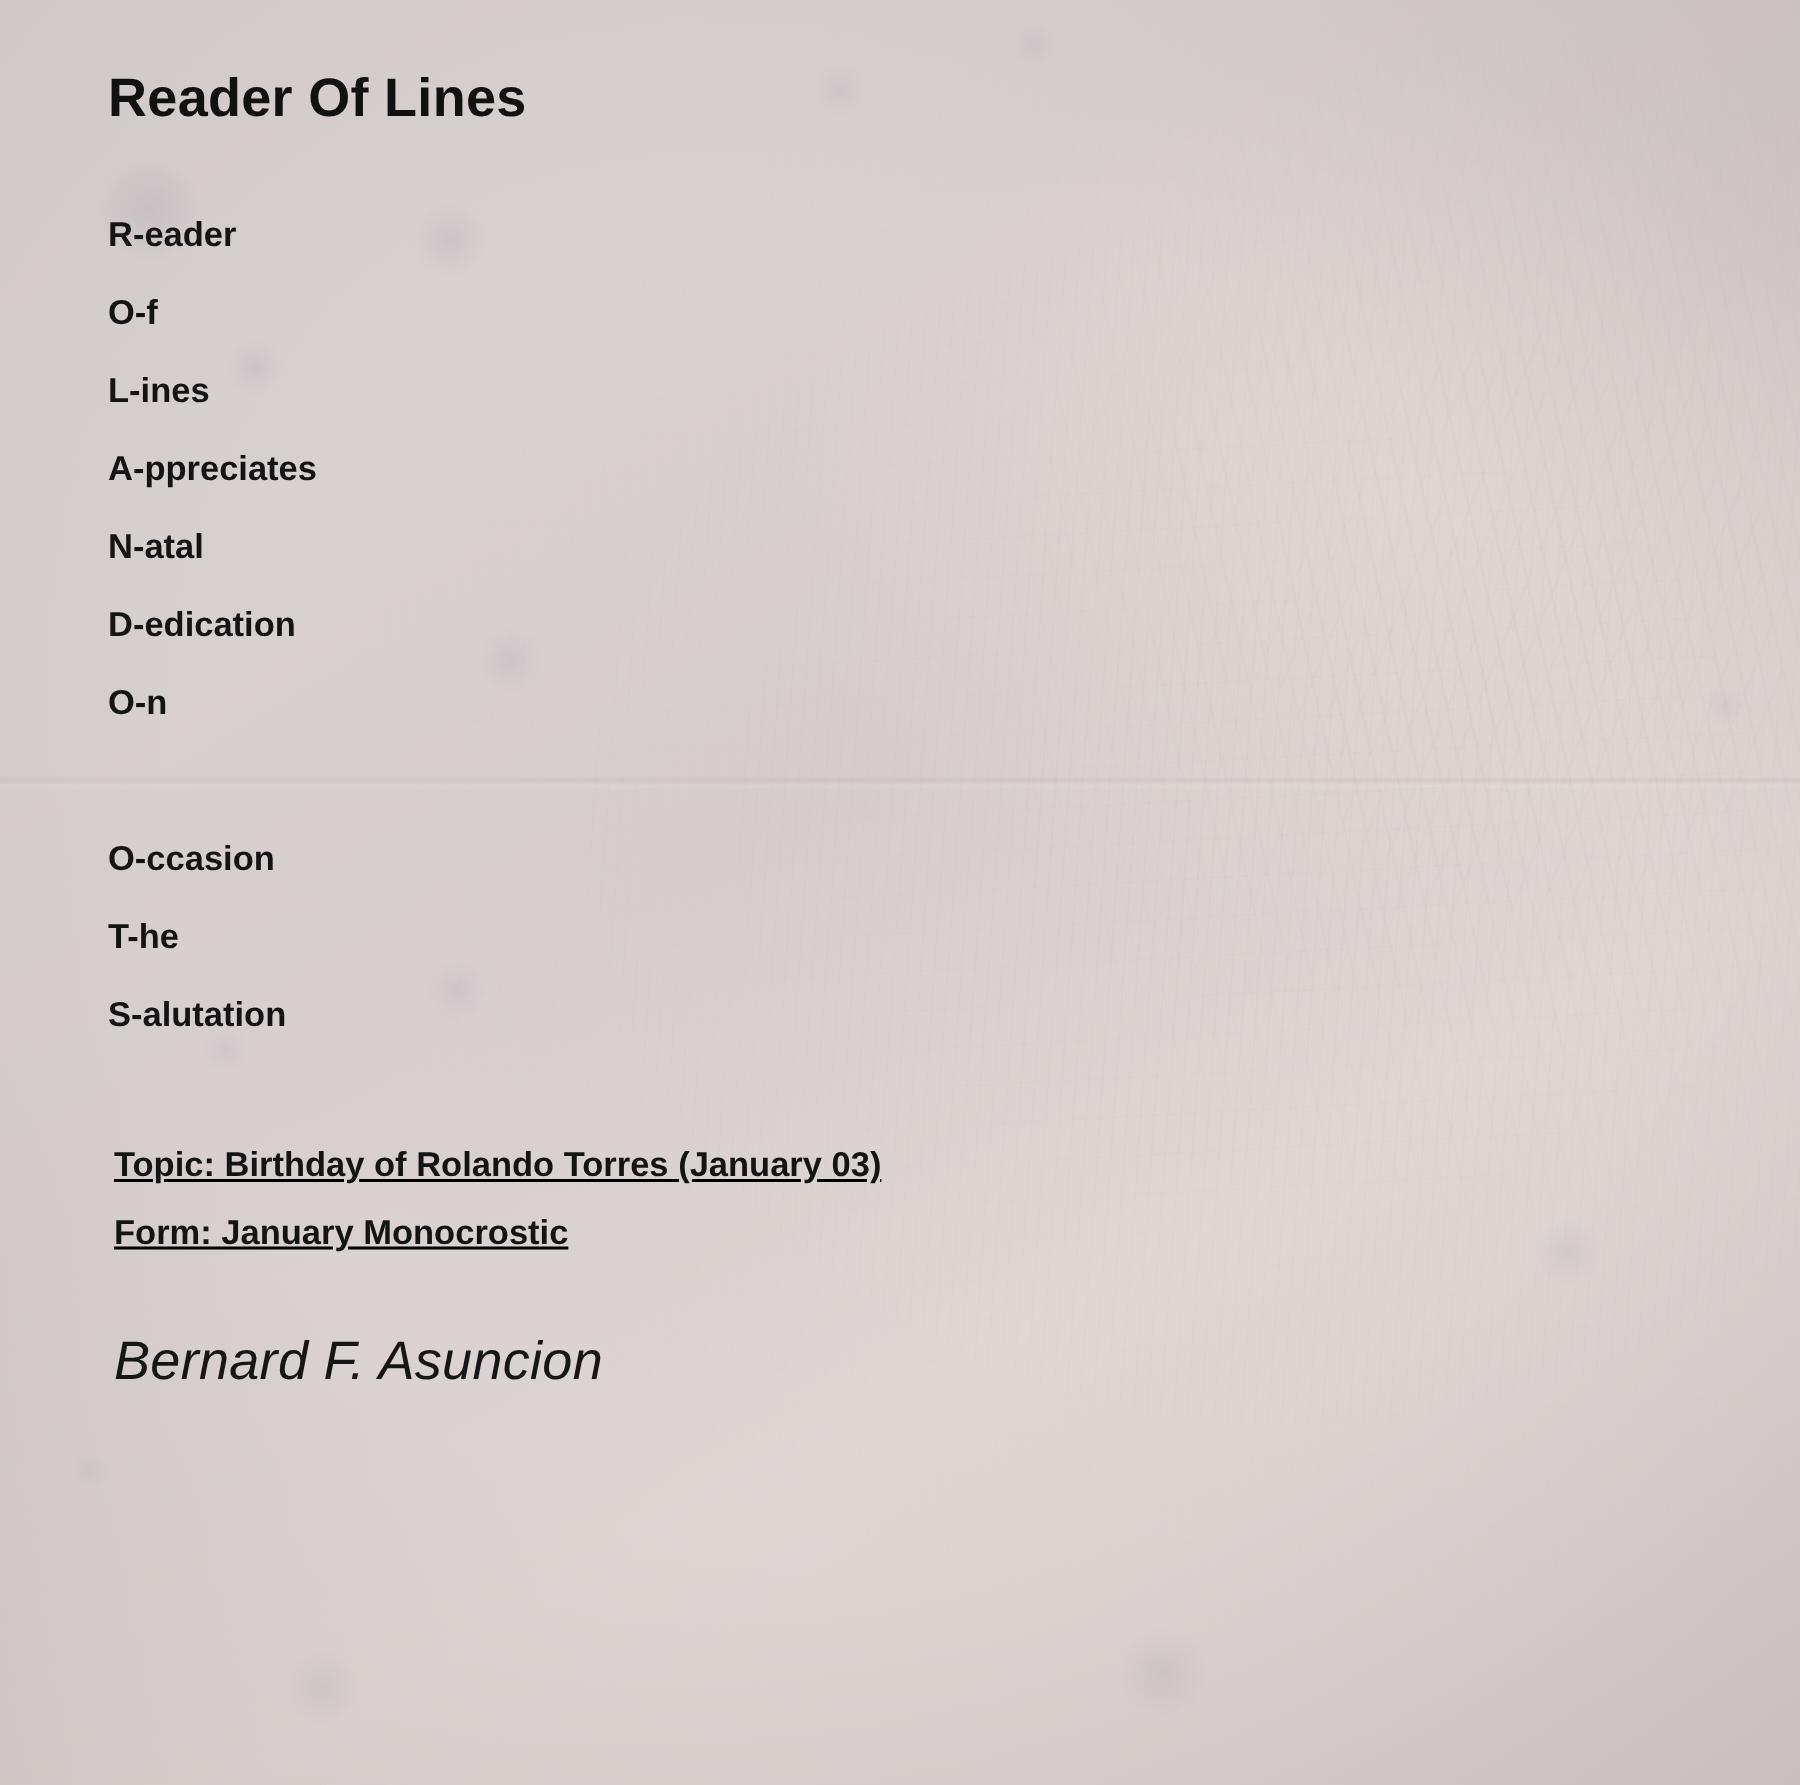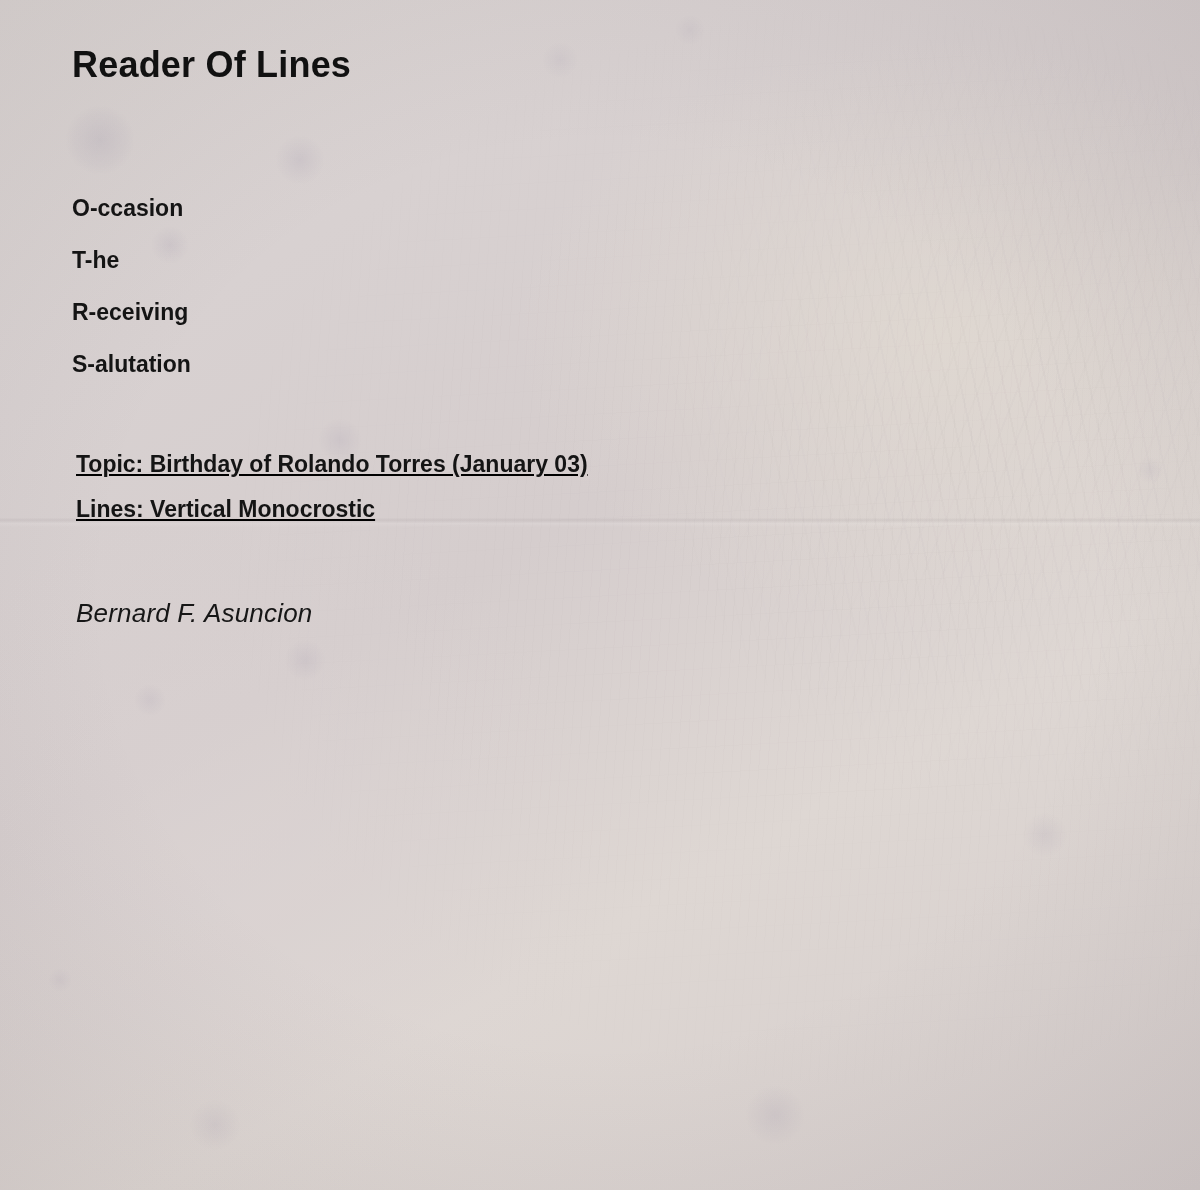--- a/index.html
+++ b/index.html
@@ -111,54 +111,62 @@
   }
   .meta-line {
     font-size: 23px;
     font-weight: bold;
     color: #141414;
     line-height: 45px;
     white-space: pre;
   }
 
   .author {
-    margin-top: 66px;
+    margin-top: 42px;
     margin-left: 8px;
-    font-size: 26px;
+    font-size: 36px;
     font-style: italic;
     color: #161616;
     letter-spacing: 0.2px;
   }
 </style>
 </head>
 <body>
 
 <div id="poem-page">
 
   <div class="texture texture-lines"></div>
   <div class="texture texture-script"></div>
   <div class="texture texture-blotches"></div>
   <div class="texture texture-seam"></div>
   <div class="texture texture-vignette"></div>
 
   <div class="content">
 
     <h1 class="poem-title">Reader Of Lines</h1>
 
+    <div class="stanza">
+      <div class="poem-line">R-eader</div>
+      <div class="poem-line">O-f</div>
+      <div class="poem-line">L-ines</div>
+      <div class="poem-line">A-ppreciates</div>
+      <div class="poem-line">N-atal</div>
+      <div class="poem-line">D-edication</div>
+      <div class="poem-line">O-n</div>
+    </div>
 
     <div class="stanza-gap"></div>
 
     <div class="stanza">
       <div class="poem-line">O-ccasion</div>
       <div class="poem-line">T-he</div>
-      <div class="poem-line">R-eceiving</div>
       <div class="poem-line">S-alutation</div>
     </div>
 
     <div class="meta-block">
       <div class="meta-line">Topic: Birthday of Rolando Torres (January 03)</div>
-      <div class="meta-line">Lines: Vertical Monocrostic</div>
+      <div class="meta-line">Form: January Monocrostic</div>
     </div>
 
     <div class="author">Bernard F. Asuncion</div>
 
   </div>
 </div>
 
 </body></html>

